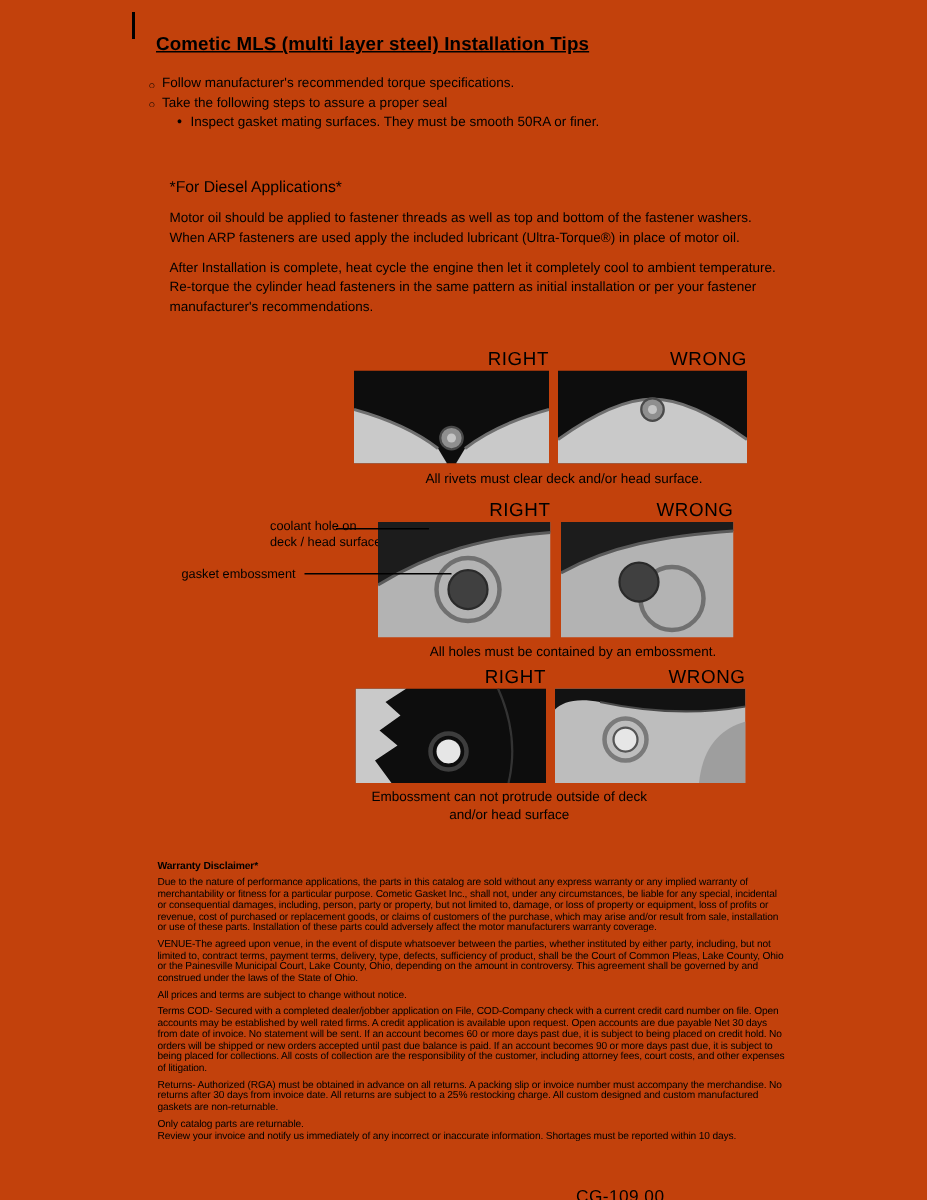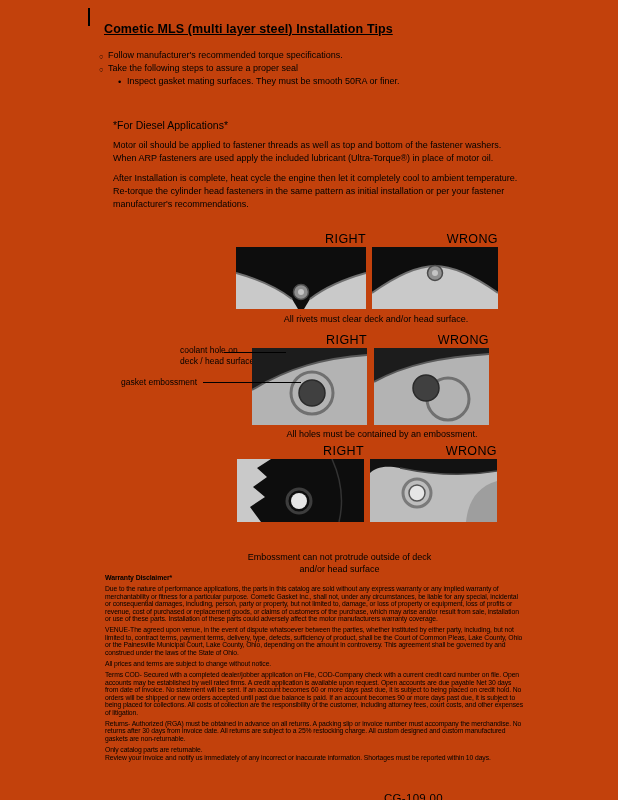--- a/index.html
+++ b/index.html
@@ -129,21 +129,21 @@
 
   <svg class="abs panel" style="left:370px; top:459px;" width="127" height="63" viewBox="0 0 127 63">
     <rect width="127" height="63" fill="#bdbdbd"></rect>
     <path d="M0,0 L127,0 L127,12 C92,18 58,15 30,9 C14,6 5,9 0,14 Z" fill="#121212"></path>
     <path d="M127,12 C92,18 58,15 30,9" stroke="#4a4a4a" stroke-width="1.5" fill="none"></path>
     <circle cx="47" cy="34" r="14" fill="none" stroke="#7a7a7a" stroke-width="3"></circle>
     <circle cx="47" cy="34" r="8" fill="#e6e6e6" stroke="#555555" stroke-width="1.5"></circle>
     <path d="M96,63 C98,44 106,28 127,22 L127,63 Z" fill="#9e9e9e"></path>
   </svg>
 
-  <div class="abs caption" style="left:237px; top:526px; width:205px;margin-top:26px;">Embossment can not protrude outside of deck and/or head surface</div>
+  <div class="abs caption" style="left:237px; top:526px; width:205px;">Embossment can not protrude outside of deck and/or head surface</div>
 
   <div class="abs warranty">
     <h3>Warranty Disclaimer*</h3>
     <p>Due to the nature of performance applications, the parts in this catalog are sold without any express warranty or any implied warranty of merchantability or fitness for a particular purpose.  Cometic Gasket Inc., shall not, under any circumstances, be liable for any special, incidental or consequential damages, including, person, party or property, but not limited to, damage, or loss of property or equipment, loss of profits or revenue, cost of purchased or replacement goods, or claims of customers of the purchase, which may arise and/or result from sale, installation or use of these parts.  Installation of these parts could adversely affect the motor manufacturers warranty coverage.</p>
     <p>VENUE-The agreed upon venue, in the event of dispute whatsoever between the parties, whether instituted by either party, including, but not limited to, contract terms, payment terms, delivery, type, defects, sufficiency of product, shall be the Court of Common Pleas, Lake County, Ohio or the Painesville Municipal Court, Lake County, Ohio, depending on the amount in controversy. This agreement shall be governed by and construed under the laws of the State of Ohio.</p>
     <p>All prices and terms are subject to change without notice.</p>
     <p>Terms COD- Secured with a completed dealer/jobber application on File, COD-Company check with a current credit card number on file.  Open accounts may be established by well rated firms.  A credit application is available upon request.  Open accounts are due payable Net 30 days from date of invoice.  No statement will be sent.  If an account becomes 60 or more days past due, it is subject to being placed on credit hold.  No orders will be shipped or new orders accepted until past due balance is paid.  If an account becomes 90 or more days past due, it is subject to being placed for collections.  All costs of collection are the responsibility of the customer, including attorney fees, court costs, and other expenses of litigation.</p>
     <p>Returns- Authorized (RGA) must be obtained in advance on all returns.  A packing slip or invoice number must accompany the merchandise.  No returns after 30 days from invoice date.  All returns are subject to a 25% restocking charge.  All custom designed and custom manufactured gaskets are non-returnable.</p>
     <p class="tight">Only catalog parts are returnable.</p>
     <p class="tight">Review your invoice and notify us immediately of any incorrect or inaccurate information.  Shortages must be reported within 10 days.</p>

